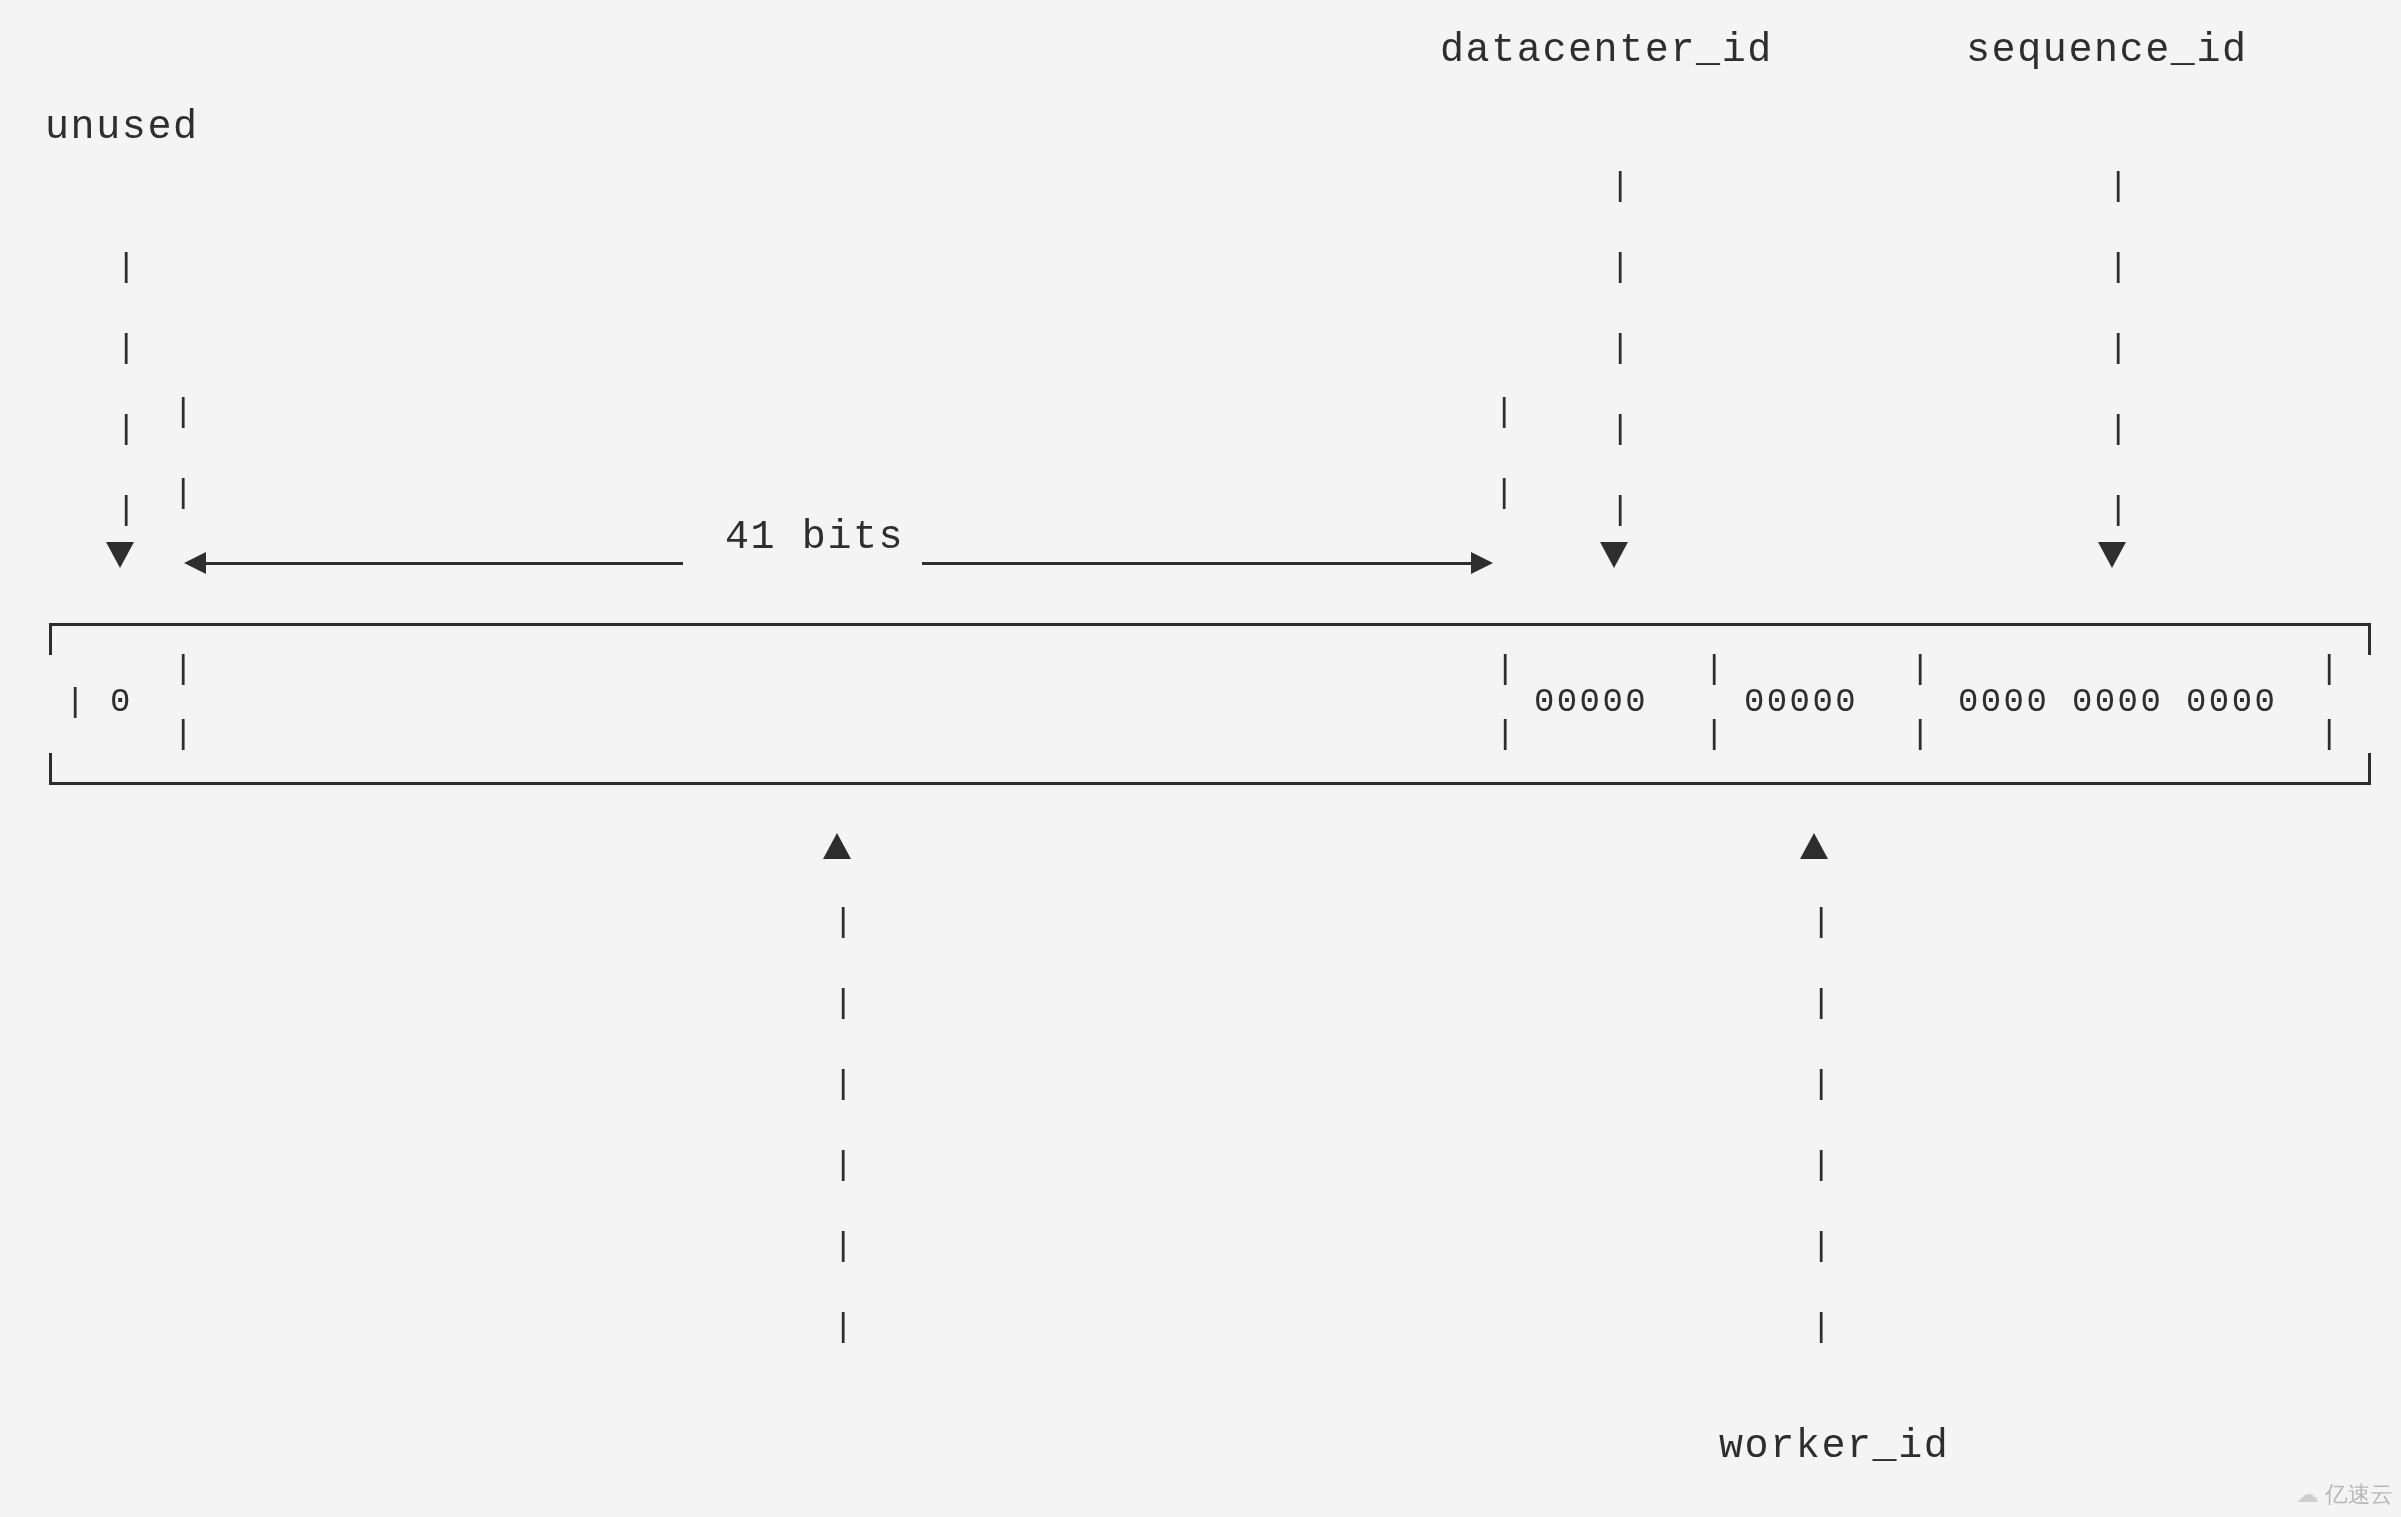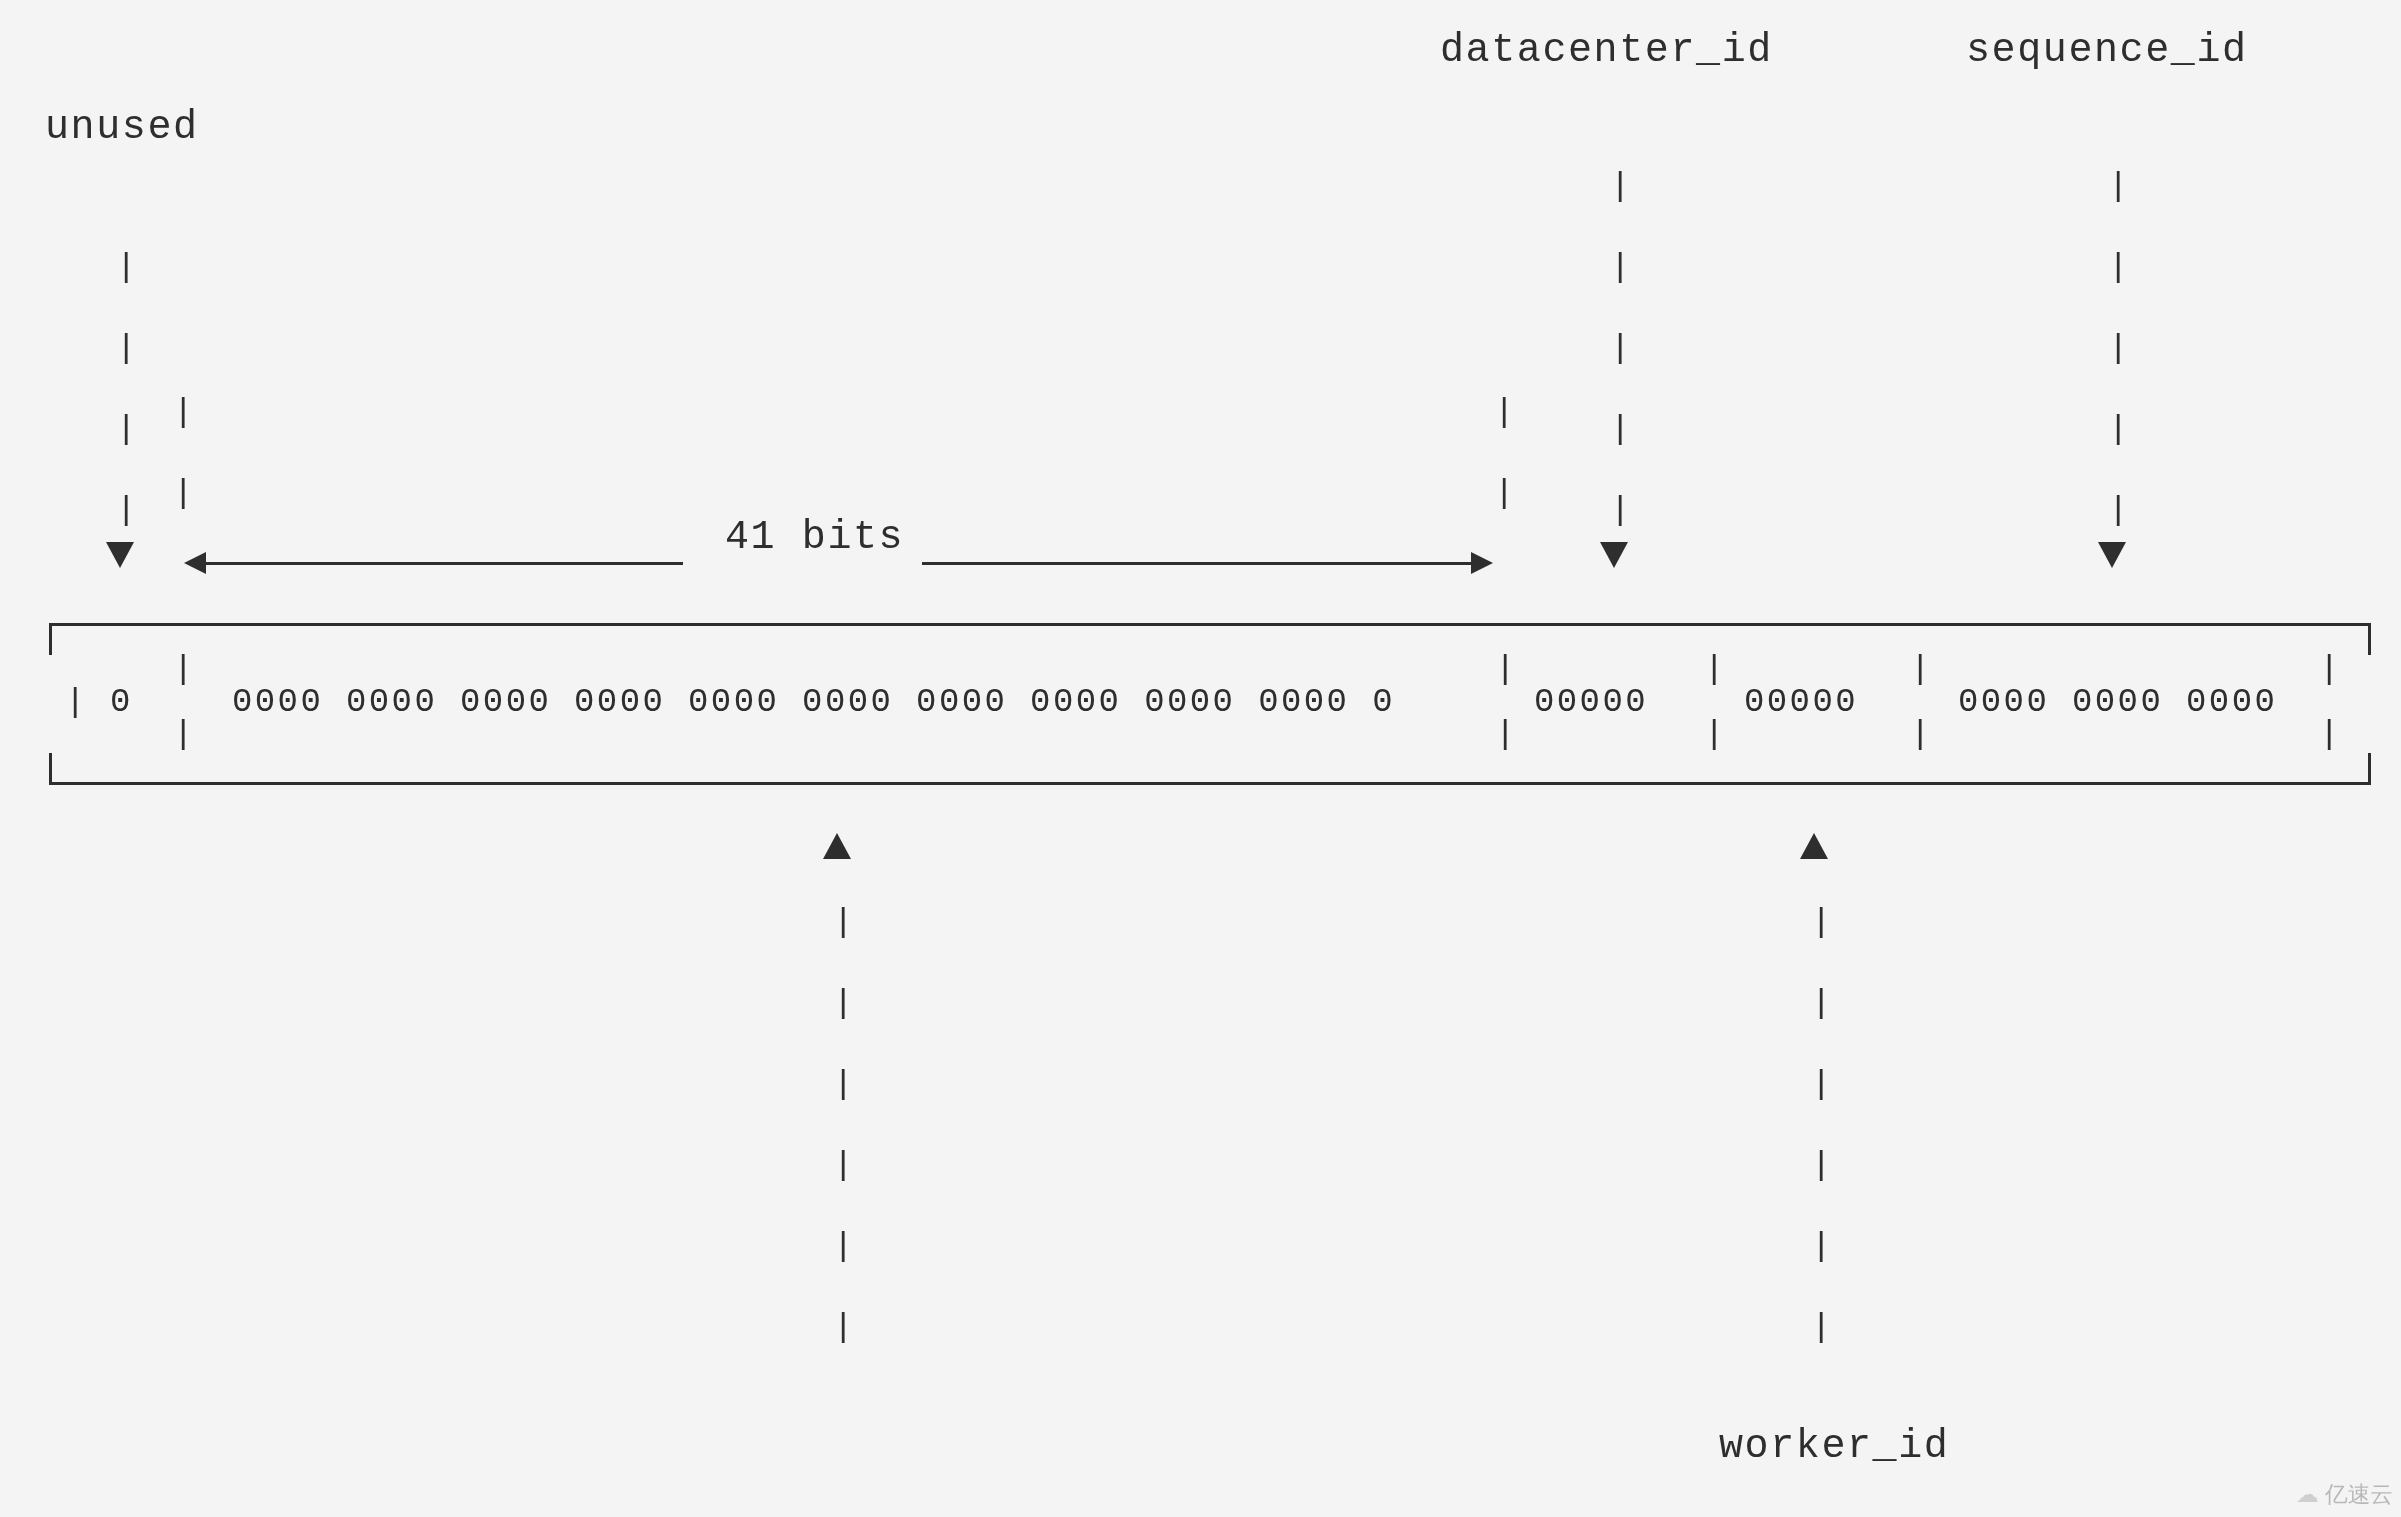--- a/index.html
+++ b/index.html
@@ -141,21 +141,20 @@
 
      <div class="pipe-char" style="left:1861px; top:24px;">|</div>
      <div class="pipe-char" style="left:1861px; top:89px;">|</div>
 
      <div class="pipe-char" style="left:2270px; top:24px;">|</div>
      <div class="pipe-char" style="left:2270px; top:89px;">|</div>
 
      <div class="pipe-char" style="left:16px; top:57px;">|</div>
 
      <div class="cell-text" style="left:61px; top:57px;">0</div>
-     <div class="cell-text" style="left:183px; top:57px;">0000 0000 0000 0000 0000 0000 0000 0000 0000 0000 0</div>
      <div class="cell-text" style="left:1485px; top:57px;">00000</div>
      <div class="cell-text" style="left:1695px; top:57px;">00000</div>
      <div class="cell-text" style="left:1909px; top:57px;font-family:Liberation Mono, monospace;">0000 0000 0000</div>
   </div>
 
   <div class="arrowhead-up" style="left:823px; top:833px;"></div>
   <div class="vdash" style="left:833px; top:882px;">|
 |
 |
 |

